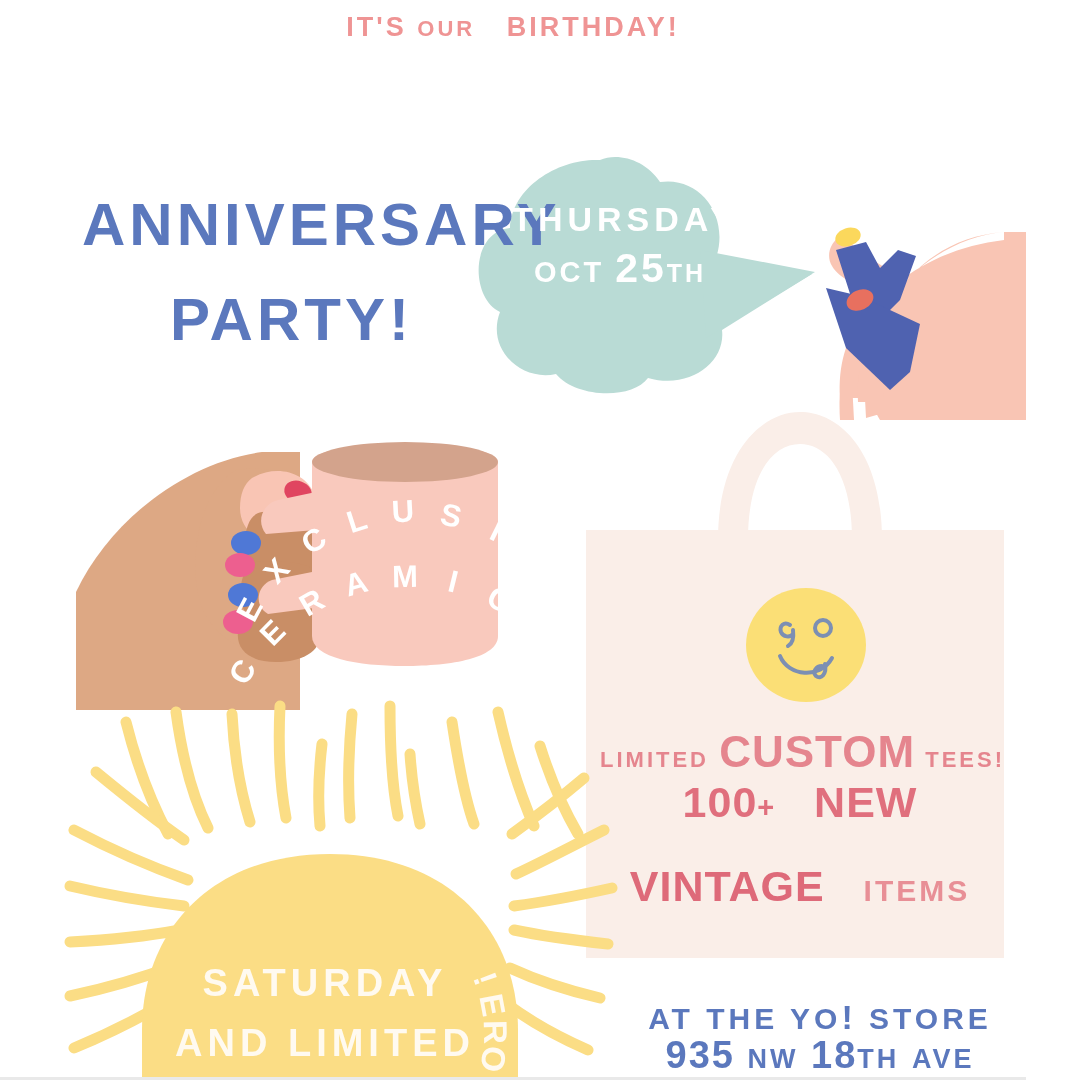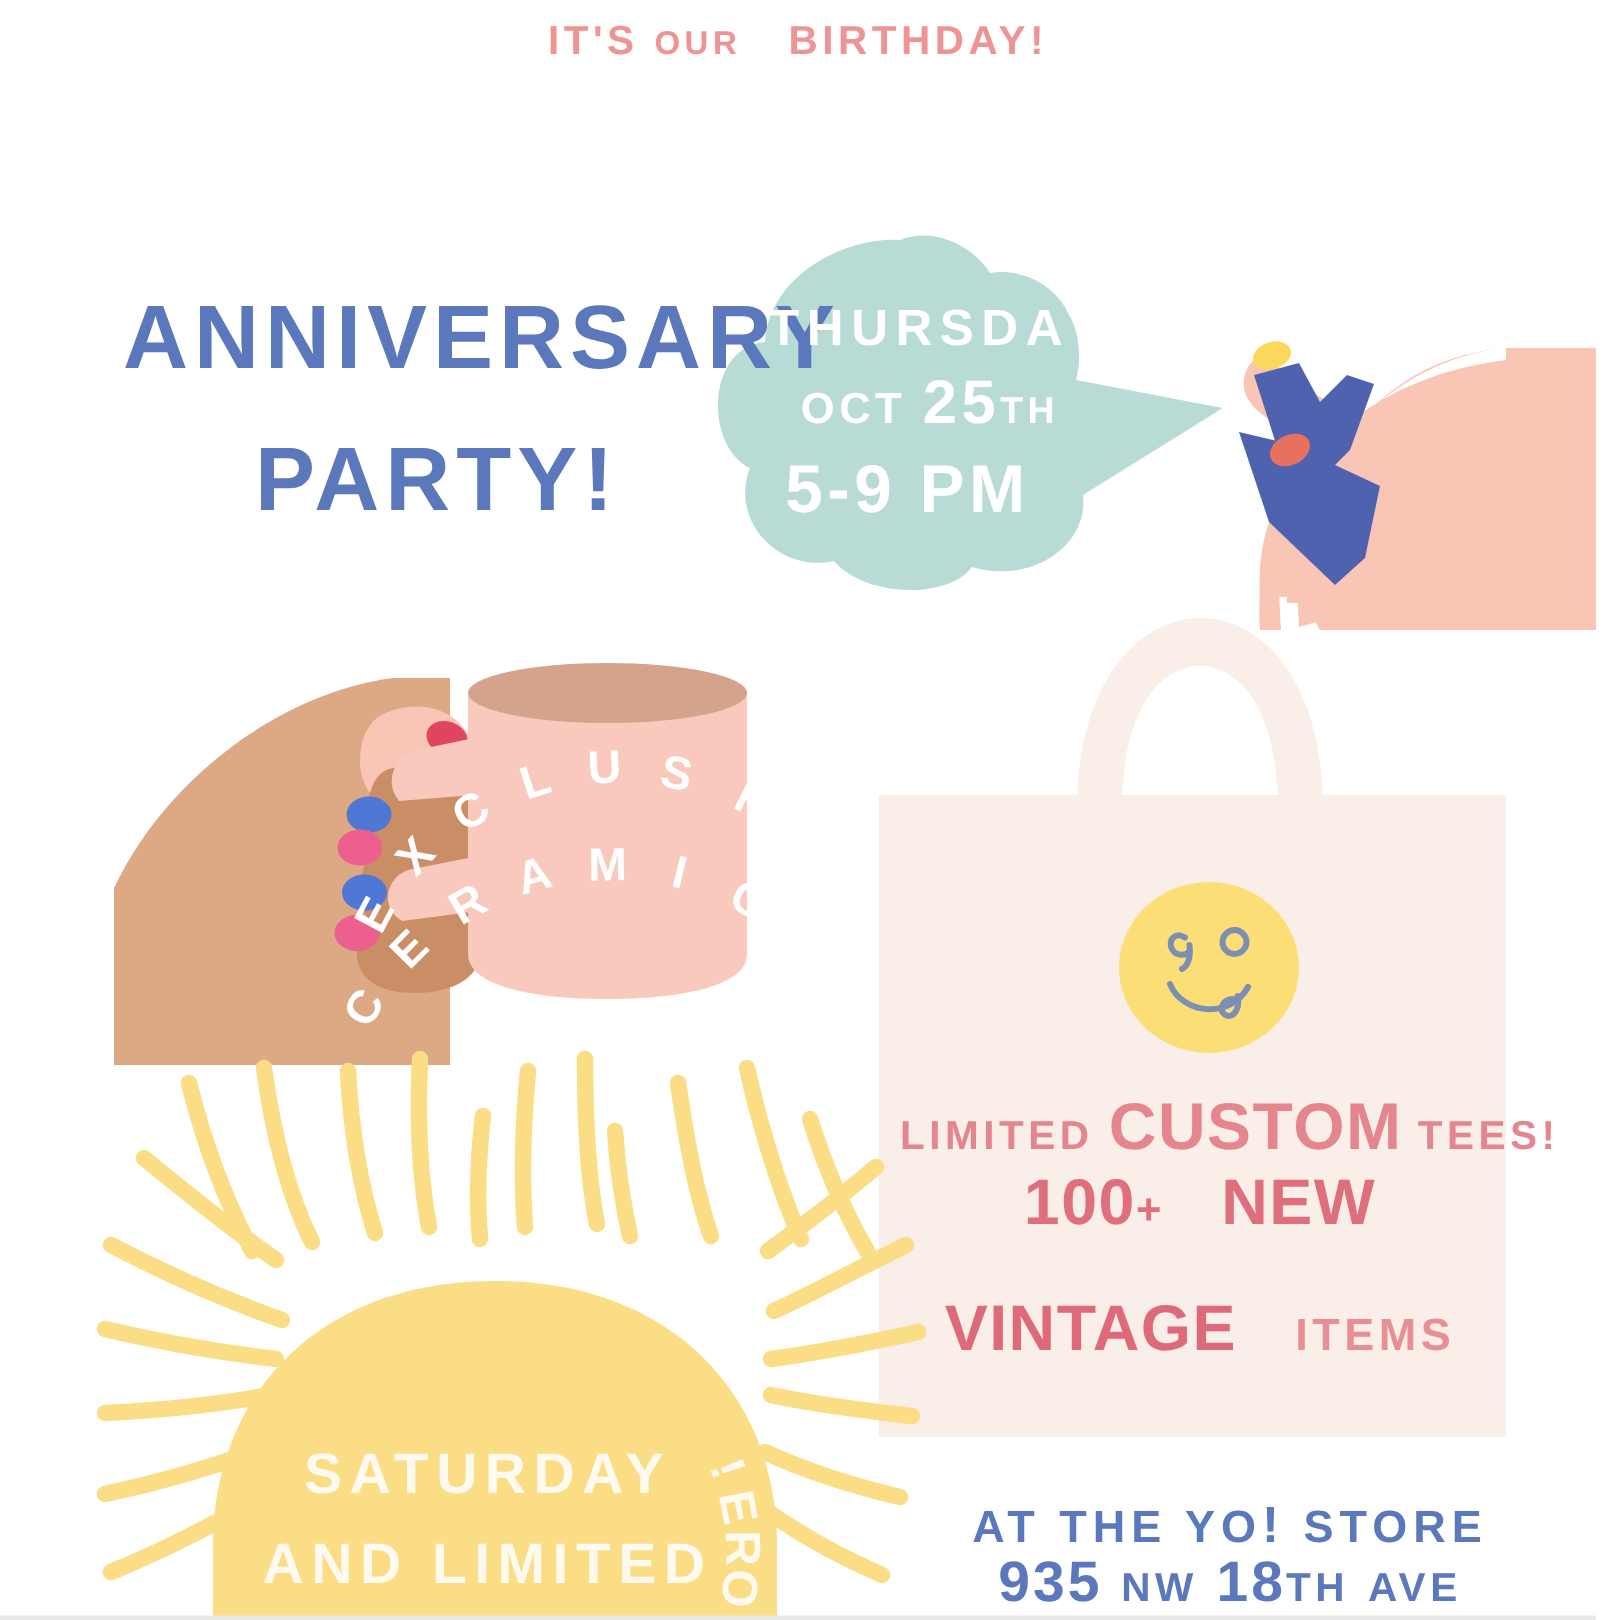--- a/index.html
+++ b/index.html
@@ -1,18 +1,18 @@
 <!DOCTYPE html>
 <html><head>
 <meta charset="utf-8">
 <style>
   html,body{margin:0;padding:0;background:#fff;}
   body{width:1080px;height:1080px;overflow:hidden;font-family:"Liberation Sans",sans-serif;}
 
-  #poster{position:relative;width:1026px;height:1080px;background:#ffffff;overflow:hidden;padding-left:38px;}
+  #poster{position:relative;width:1026px;height:1080px;background:#ffffff;overflow:hidden;}
   #poster:after{content:"";position:absolute;left:0;right:0;bottom:0;height:3px;background:#e9e9e9;}
 
   .abs{position:absolute;}
 
   
   .birthday{
     left:0;right:0;top:12px;text-align:center;
     color:#ef9494;font-size:27px;font-weight:bold;letter-spacing:3px;
     font-family:"Liberation Sans",sans-serif;
   }
@@ -36,21 +36,21 @@
   .bb-3{position:absolute;left:10px;top:155px;width:250px;text-align:center;font-size:45px;font-weight:bold;letter-spacing:3px;color:#fff;}
 
   
   .mug-txt1{left:298px;top:487px;width:230px;height:70px;}
   .mug-txt2{left:288px;top:552px;width:230px;height:70px;}
   .curvechar{position:absolute;color:#ffffff;font-size:31px;font-weight:bold;font-family:"Liberation Sans",sans-serif;
              transform-origin:center center;white-space:pre;}
 
   
   .tote-l1{left:600px;top:727px;width:400px;text-align:center;font-size:33px;font-weight:bold;color:#e5858e;letter-spacing:1px;white-space:nowrap;}
-  .tote-l1 .sm{font-size:27px;letter-spacing:3px;}
+  .tote-l1 .sm{font-size:22px;letter-spacing:3px;}
   .tote-l1 .md{font-size:44px;letter-spacing:1px;}
   .tote-l2{left:600px;top:778px;width:400px;text-align:center;font-size:43px;font-weight:bold;color:#e06f7d;letter-spacing:1px;white-space:nowrap;}
   .tote-l2 .plus{font-size:29px;}
   .tote-l3{left:600px;top:862px;width:400px;text-align:center;font-size:43px;font-weight:bold;color:#de6a79;letter-spacing:1px;white-space:nowrap;}
   .tote-l3 .items{font-size:30px;color:#e88f96;letter-spacing:3px;}
 
   
   .sun-curve{left:130px;top:845px;width:400px;height:260px;}
   .sunchar{position:absolute;color:#fffaf0;font-size:33px;font-weight:bold;white-space:pre;transform-origin:center center;}
   .sun-sat{left:170px;top:962px;width:310px;text-align:center;font-size:38px;font-weight:bold;color:#fffaf0;letter-spacing:5px;}
@@ -191,21 +191,20 @@
     <span>BIRTHDAY!</span>
   </div>
 
 
   <div class="abs anniversary">ANNIVERSARY</div>
   <div class="abs party">PARTY!</div>
 
   <div class="abs bubble-wrap">
     <div class="bb-1">THURSDAY</div>
     <div class="bb-2"><span>OCT</span> <span class="big">25</span><span class="th">TH</span></div>
-    <div class="bb-3">5-9 PM</div>
   </div>
 
   <div class="abs mug-txt1" id="mugLine1">
       <span class="curvechar" style="left: -48.3453px; top: 123.148px; transform: translate(-50%, -50%) rotate(-62deg);">E</span>
       <span class="curvechar" style="left: -20.8497px; top: 84.4219px; transform: translate(-50%, -50%) rotate(-47.25deg);">X</span>
       <span class="curvechar" style="left: 15.5996px; top: 53.9726px; transform: translate(-50%, -50%) rotate(-32.5deg);">C</span>
       <span class="curvechar" style="left: 58.6001px; top: 33.8068px; transform: translate(-50%, -50%) rotate(-17.75deg);">L</span>
       <span class="curvechar" style="left: 105.318px; top: 25.2535px; transform: translate(-50%, -50%) rotate(-3deg);">U</span>
       <span class="curvechar" style="left: 152.674px; top: 28.8766px; transform: translate(-50%, -50%) rotate(11.75deg);">S</span>
       <span class="curvechar" style="left: 197.547px; top: 44.4371px; transform: translate(-50%, -50%) rotate(26.5deg);">I</span>

